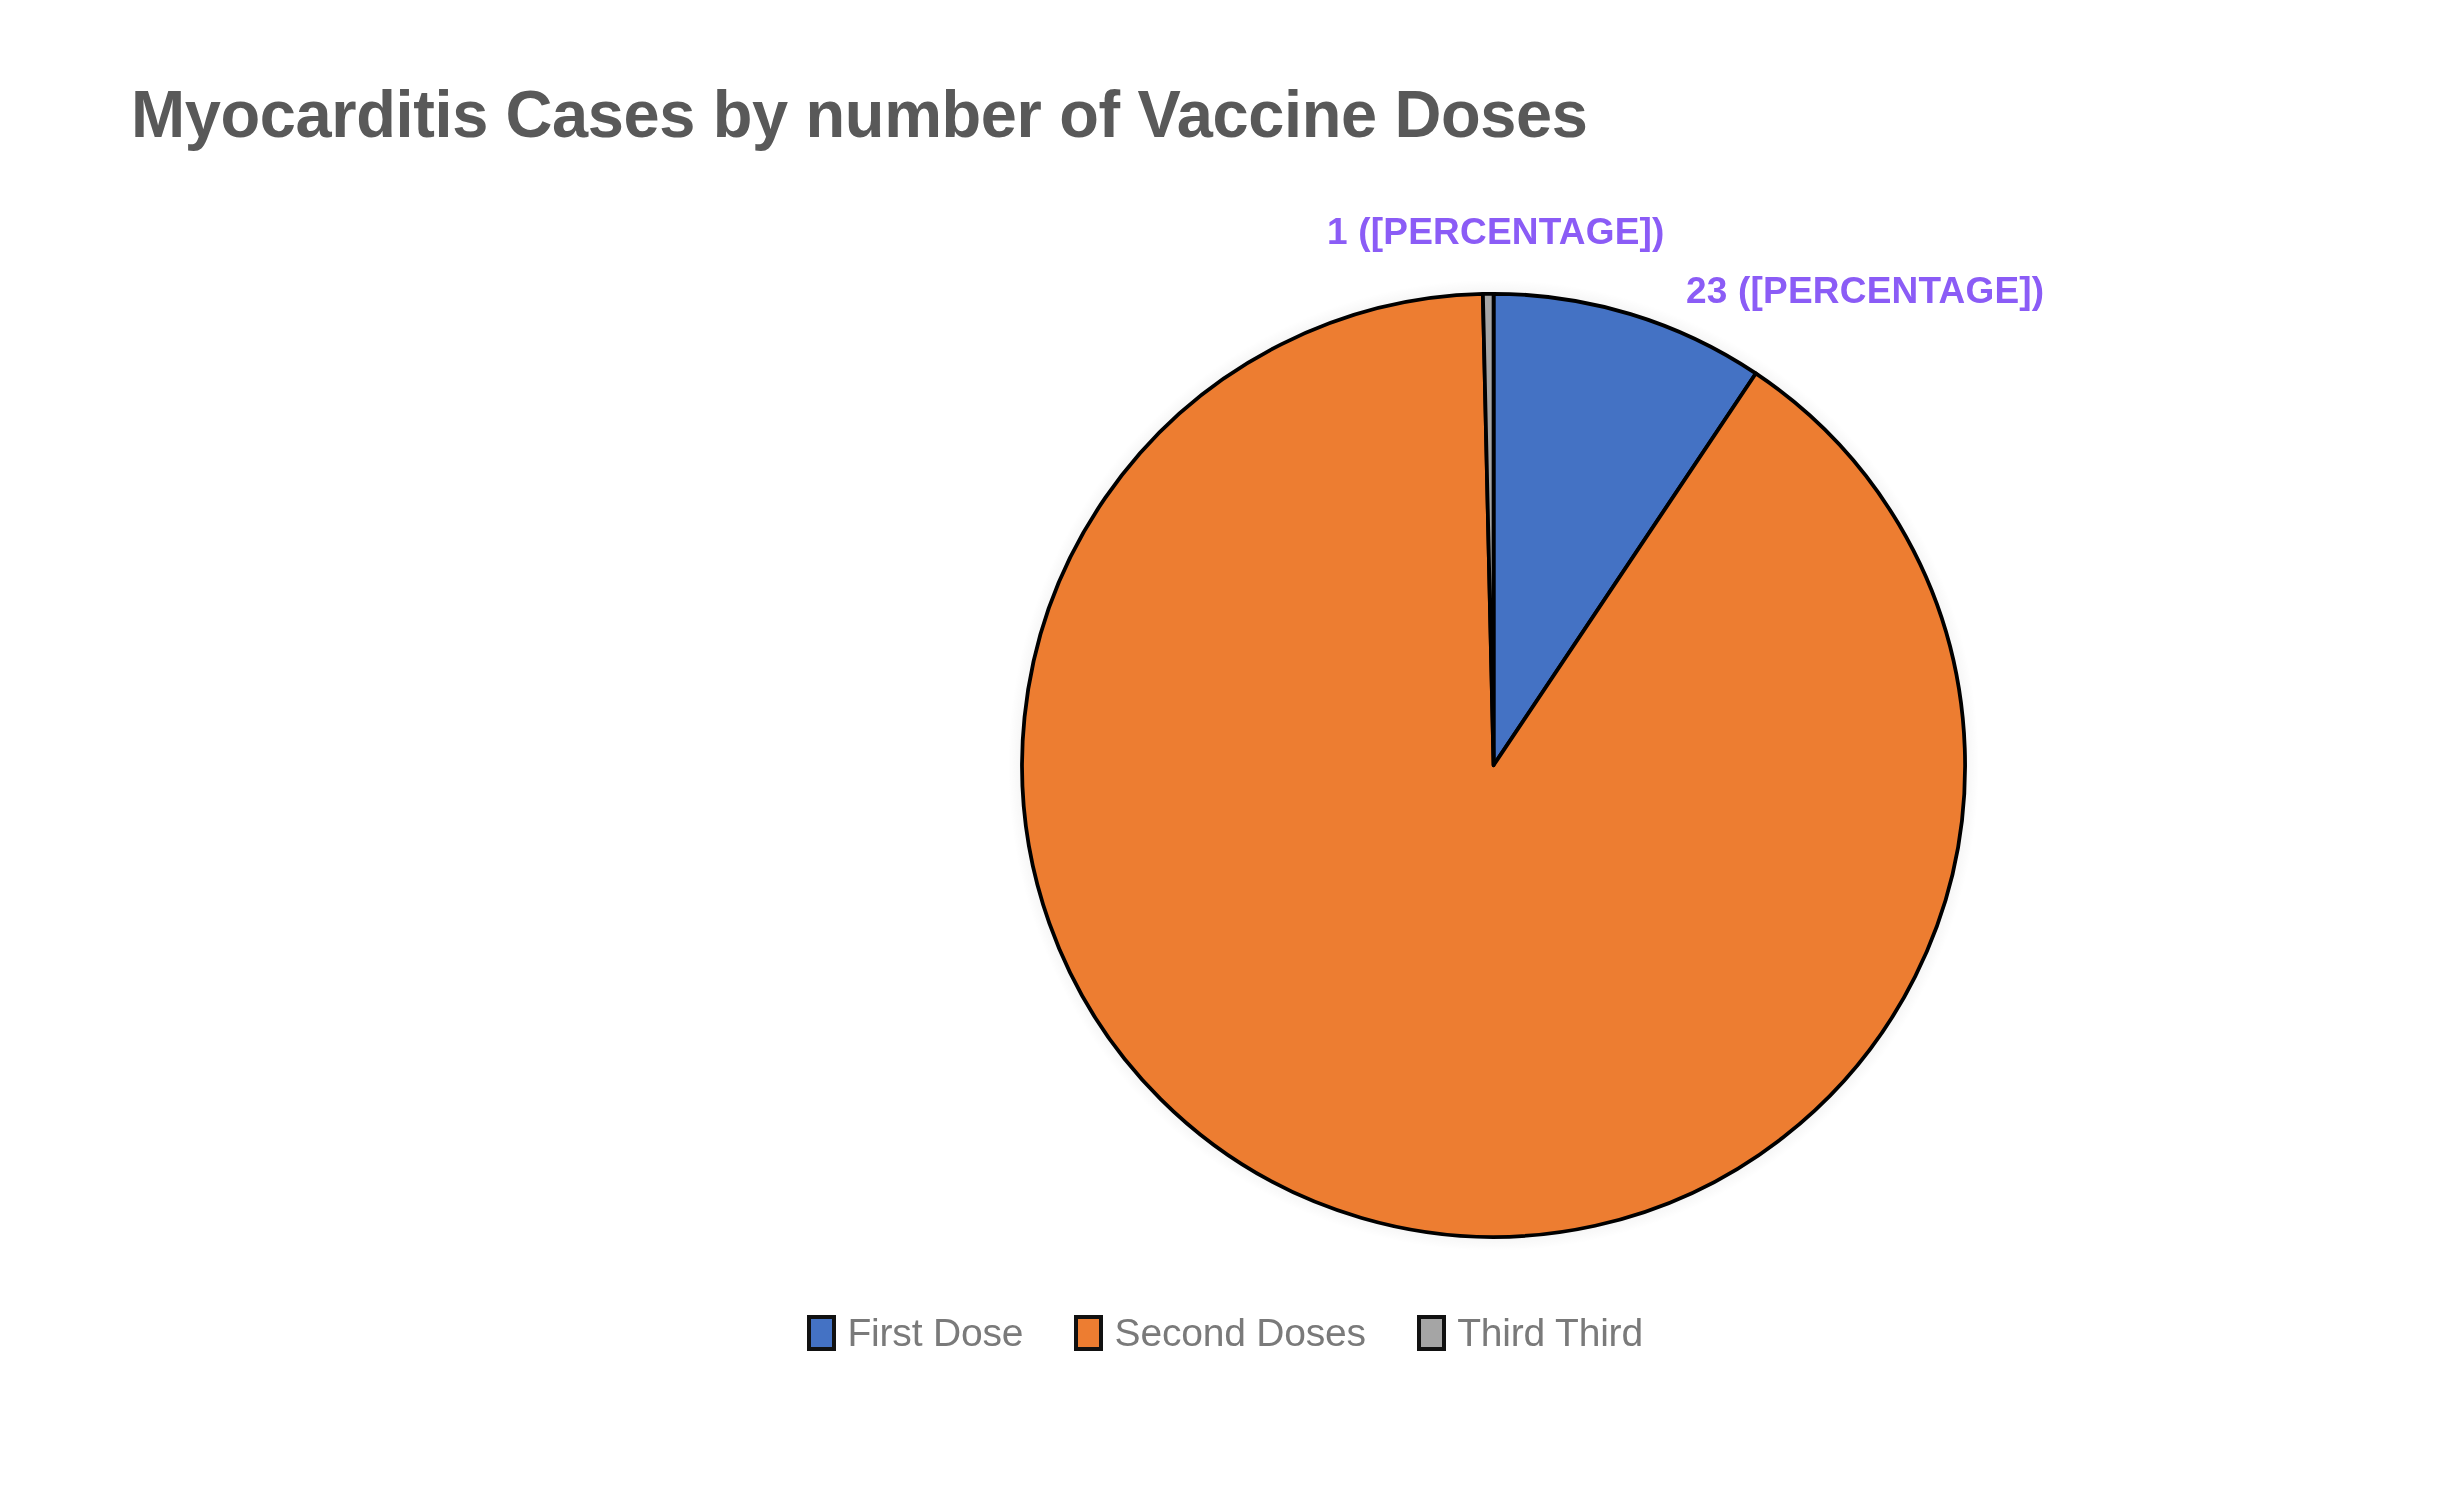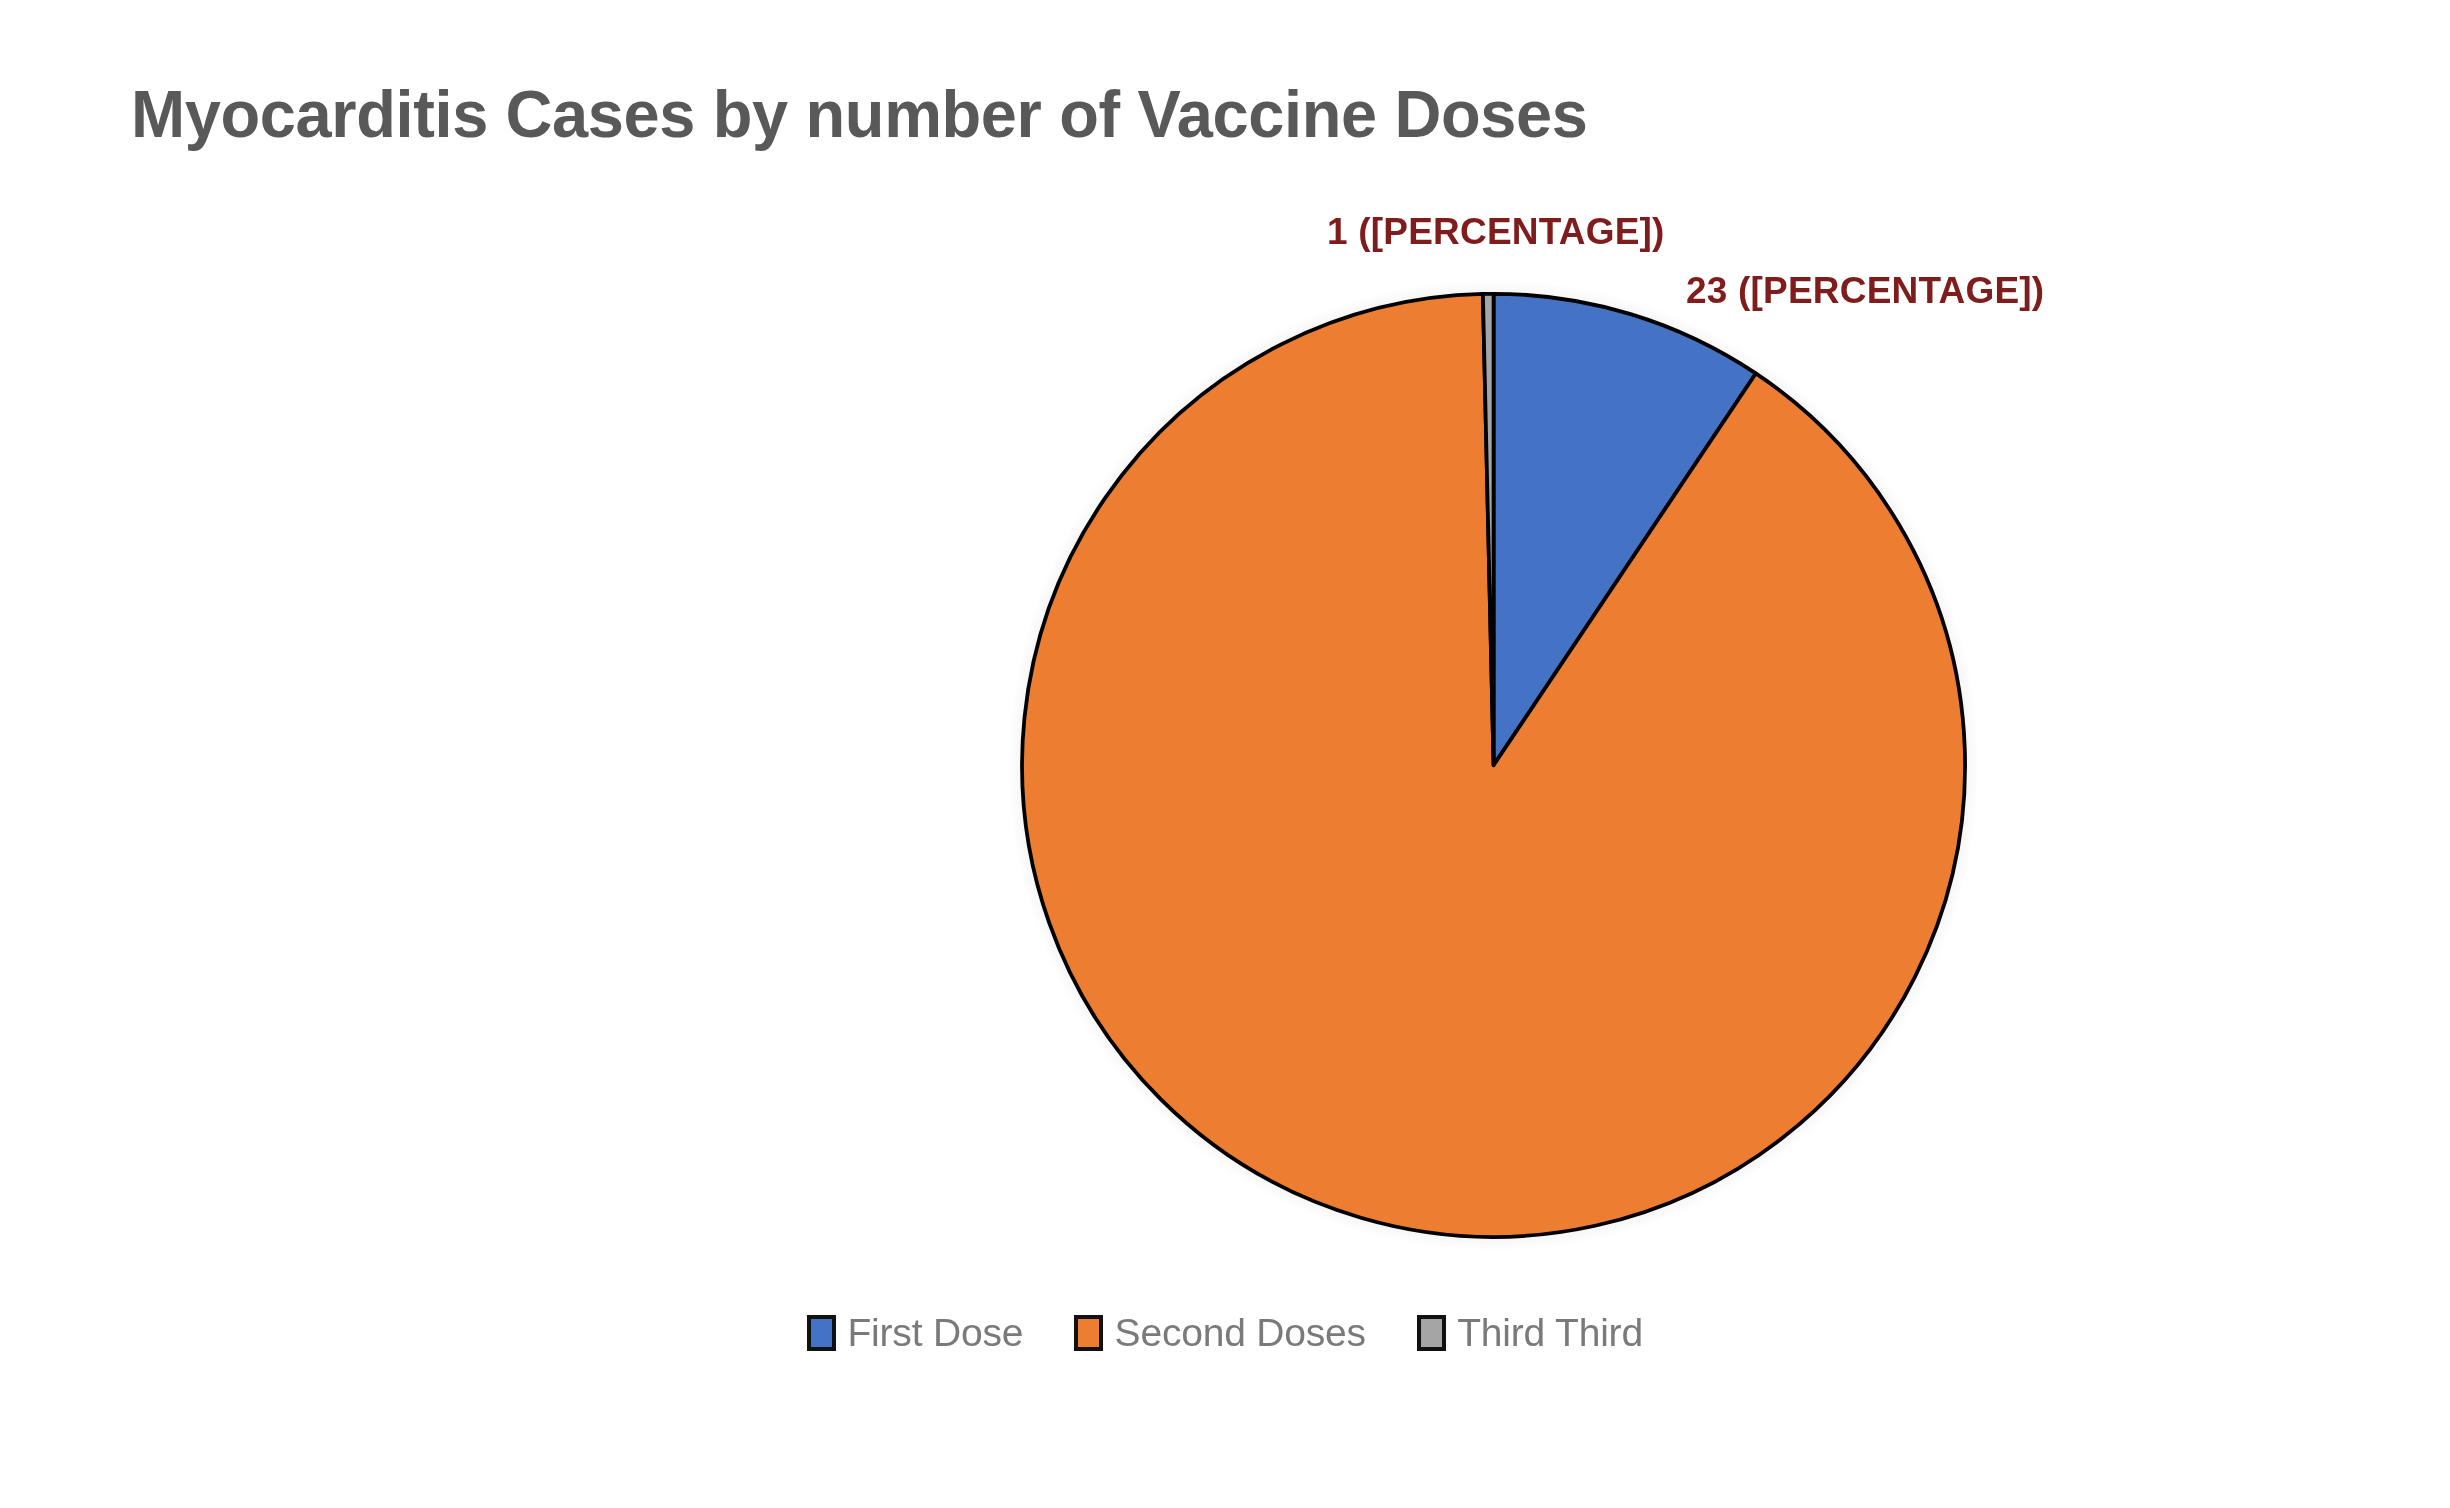--- a/index.html
+++ b/index.html
@@ -50,21 +50,21 @@
     width: 100%;
     height: 100%;
     overflow: visible;
   }
 
   
   .data-label {
     position: absolute;
     font-size: 37px;
     font-weight: bold;
-    color: #7f1d1d;
+    color: #8b5cf6;
     white-space: nowrap;
     letter-spacing: 0.2px;
   }
   #label-third  { left: 1327px; top: 211px; }
   #label-first  { left: 1686px; top: 270px; }
   #label-second { left: 780px;  top: 1194px; }
 
   
   #legend {
     position: absolute;

